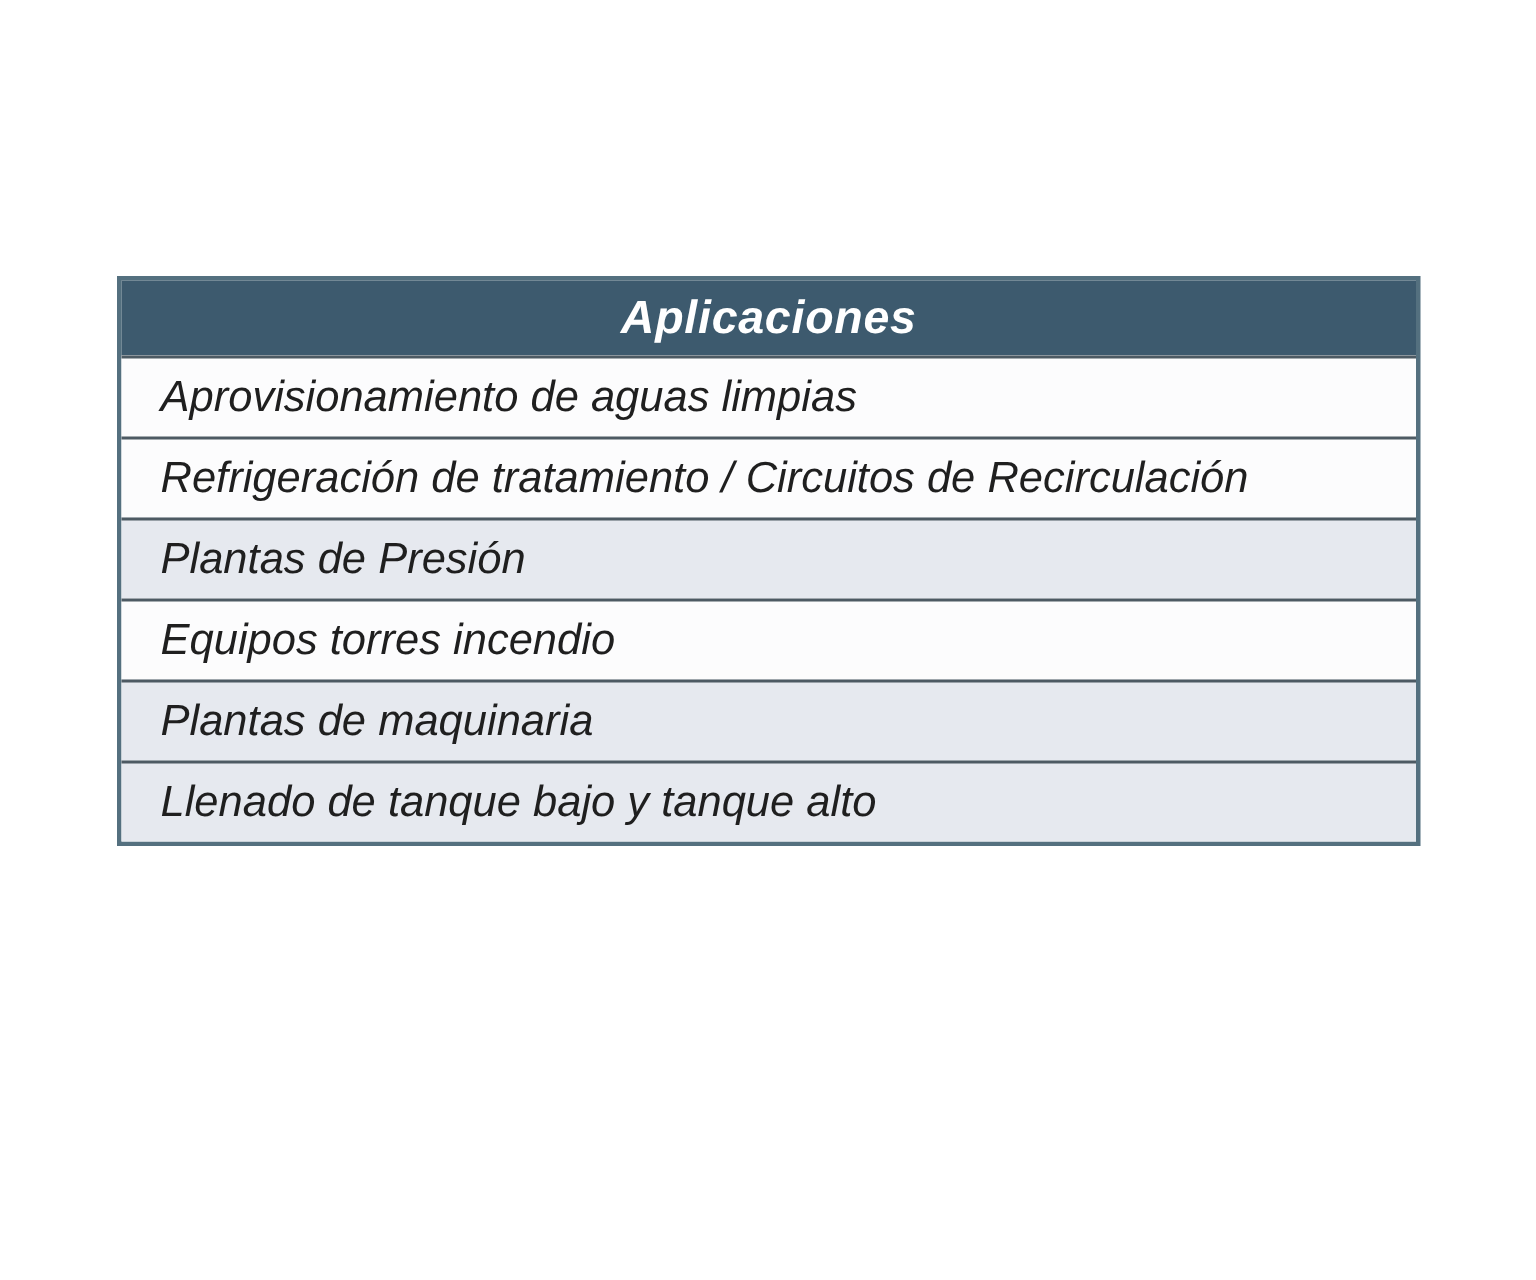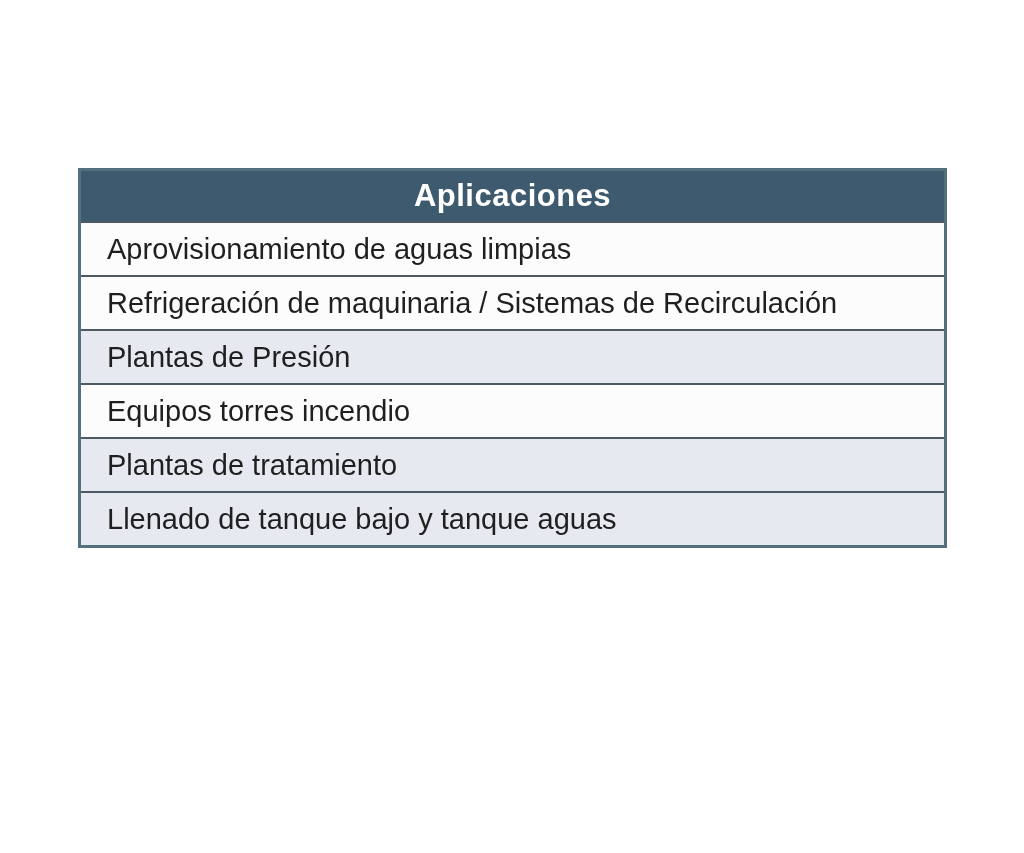--- a/index.html
+++ b/index.html
@@ -23,24 +23,25 @@
   }
   .page {
     position: relative;
     width: 1024px;
     height: 853px;
     background: #ffffff;
   }
   .app-table {
     position: absolute;
     left: 78px;
-    top: 168px;
+    top: 184px;
     width: 869px;
     border: 3px solid var(--outer-border);
     background: var(--row-bg);
+    font-style: italic;
   }
   .app-table__header {
     height: 50px;
     background: var(--header-bg);
     color: var(--header-text);
     font-size: 31px;
     font-weight: bold;
     display: flex;
     align-items: center;
     justify-content: center;
@@ -62,19 +63,19 @@
     background: var(--row-alt-bg);
   }
 </style>
 </head>
 <body>
 
 <div class="page">
   <div class="app-table">
     <div class="app-table__header">Aplicaciones</div>
     <div class="app-table__row">Aprovisionamiento de aguas limpias</div>
-    <div class="app-table__row">Refrigeración de maquinaria / Sistemas de Recirculación</div>
+    <div class="app-table__row">Refrigeración de tratamiento / Circuitos de Recirculación</div>
     <div class="app-table__row alt">Plantas de Presión</div>
     <div class="app-table__row">Equipos torres incendio</div>
-    <div class="app-table__row alt">Plantas de tratamiento</div>
-    <div class="app-table__row alt">Llenado de tanque bajo y tanque aguas</div>
+    <div class="app-table__row alt">Plantas de maquinaria</div>
+    <div class="app-table__row alt">Llenado de tanque bajo y tanque alto</div>
   </div>
 </div>
 
 </body></html>

